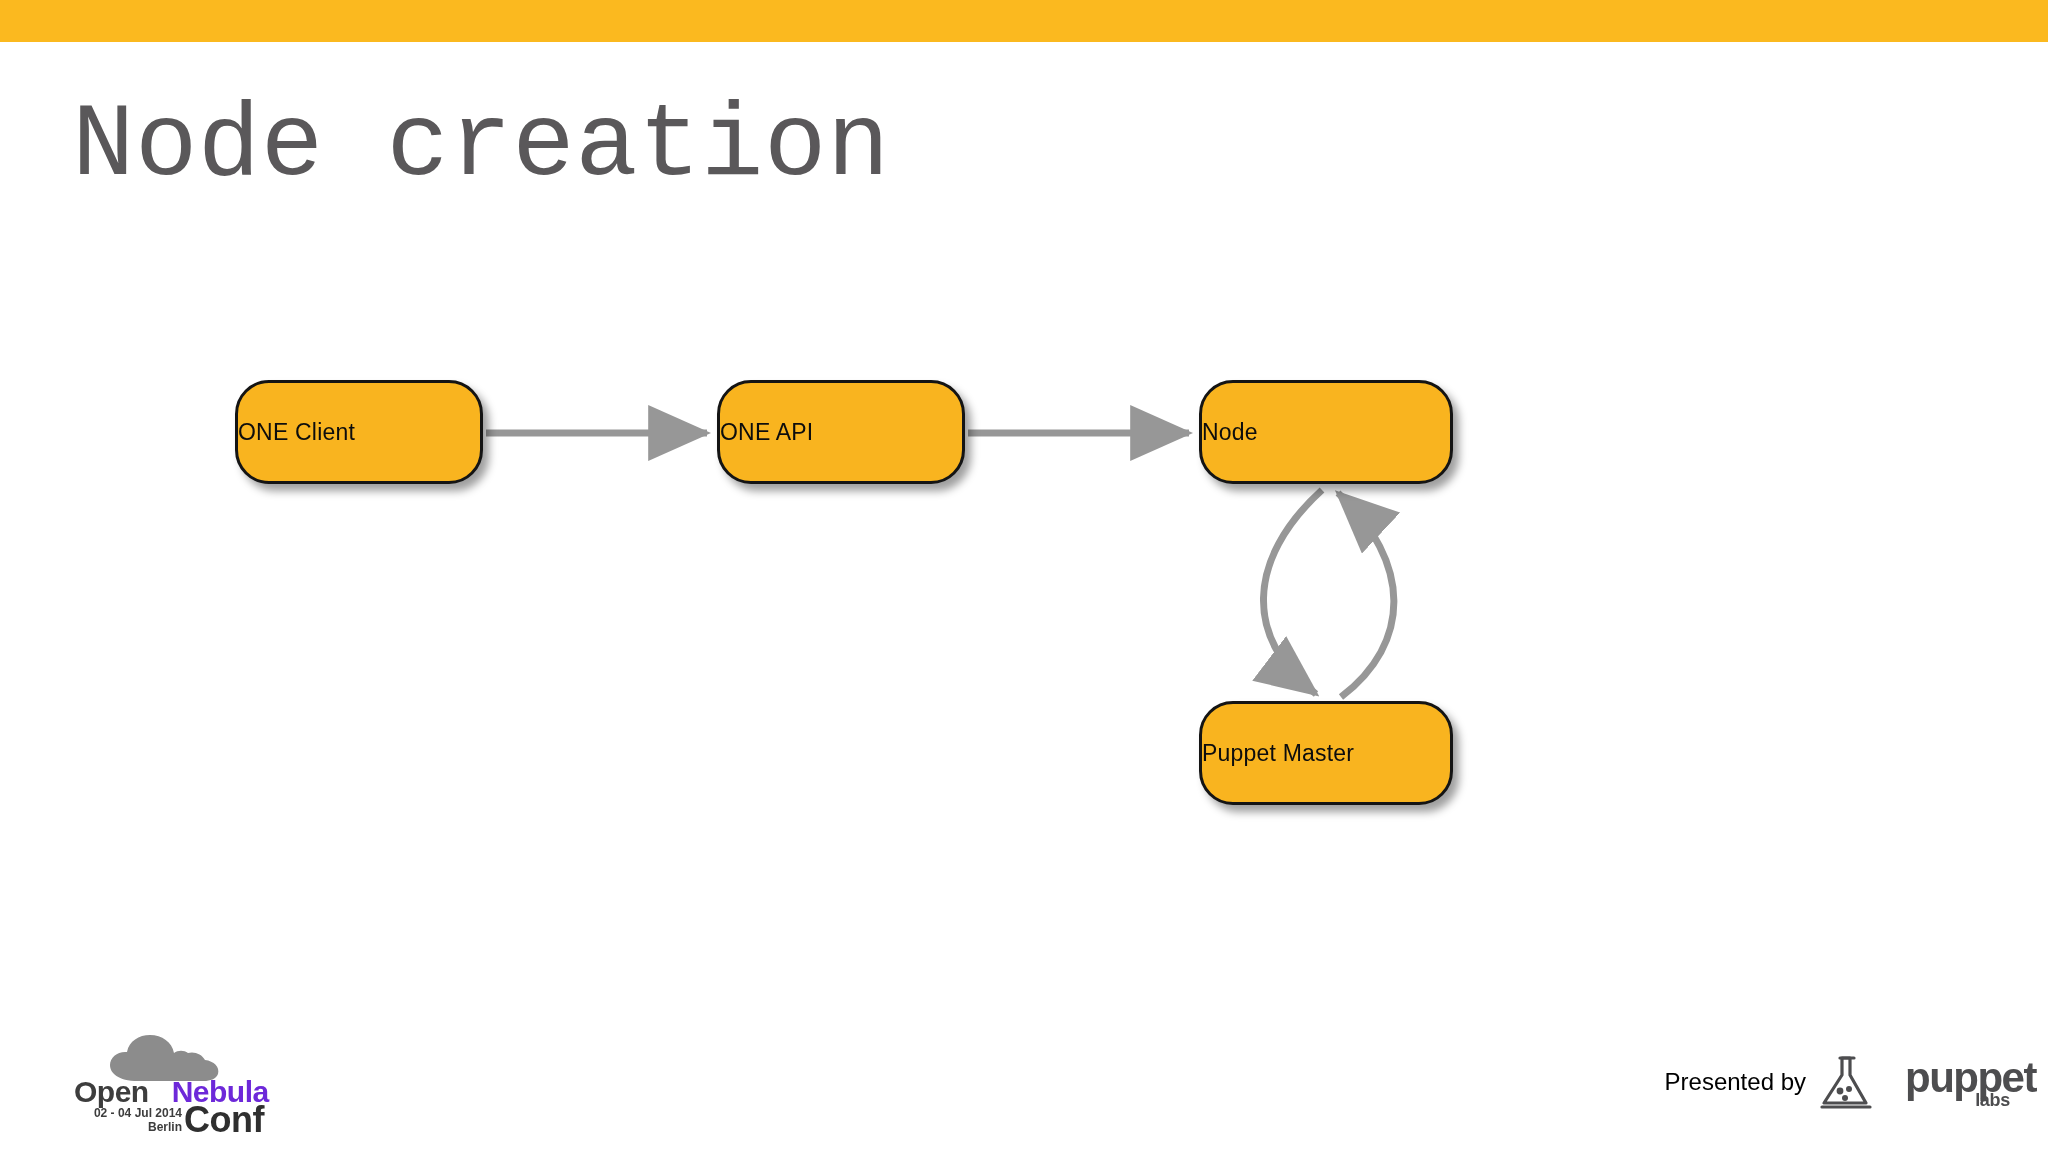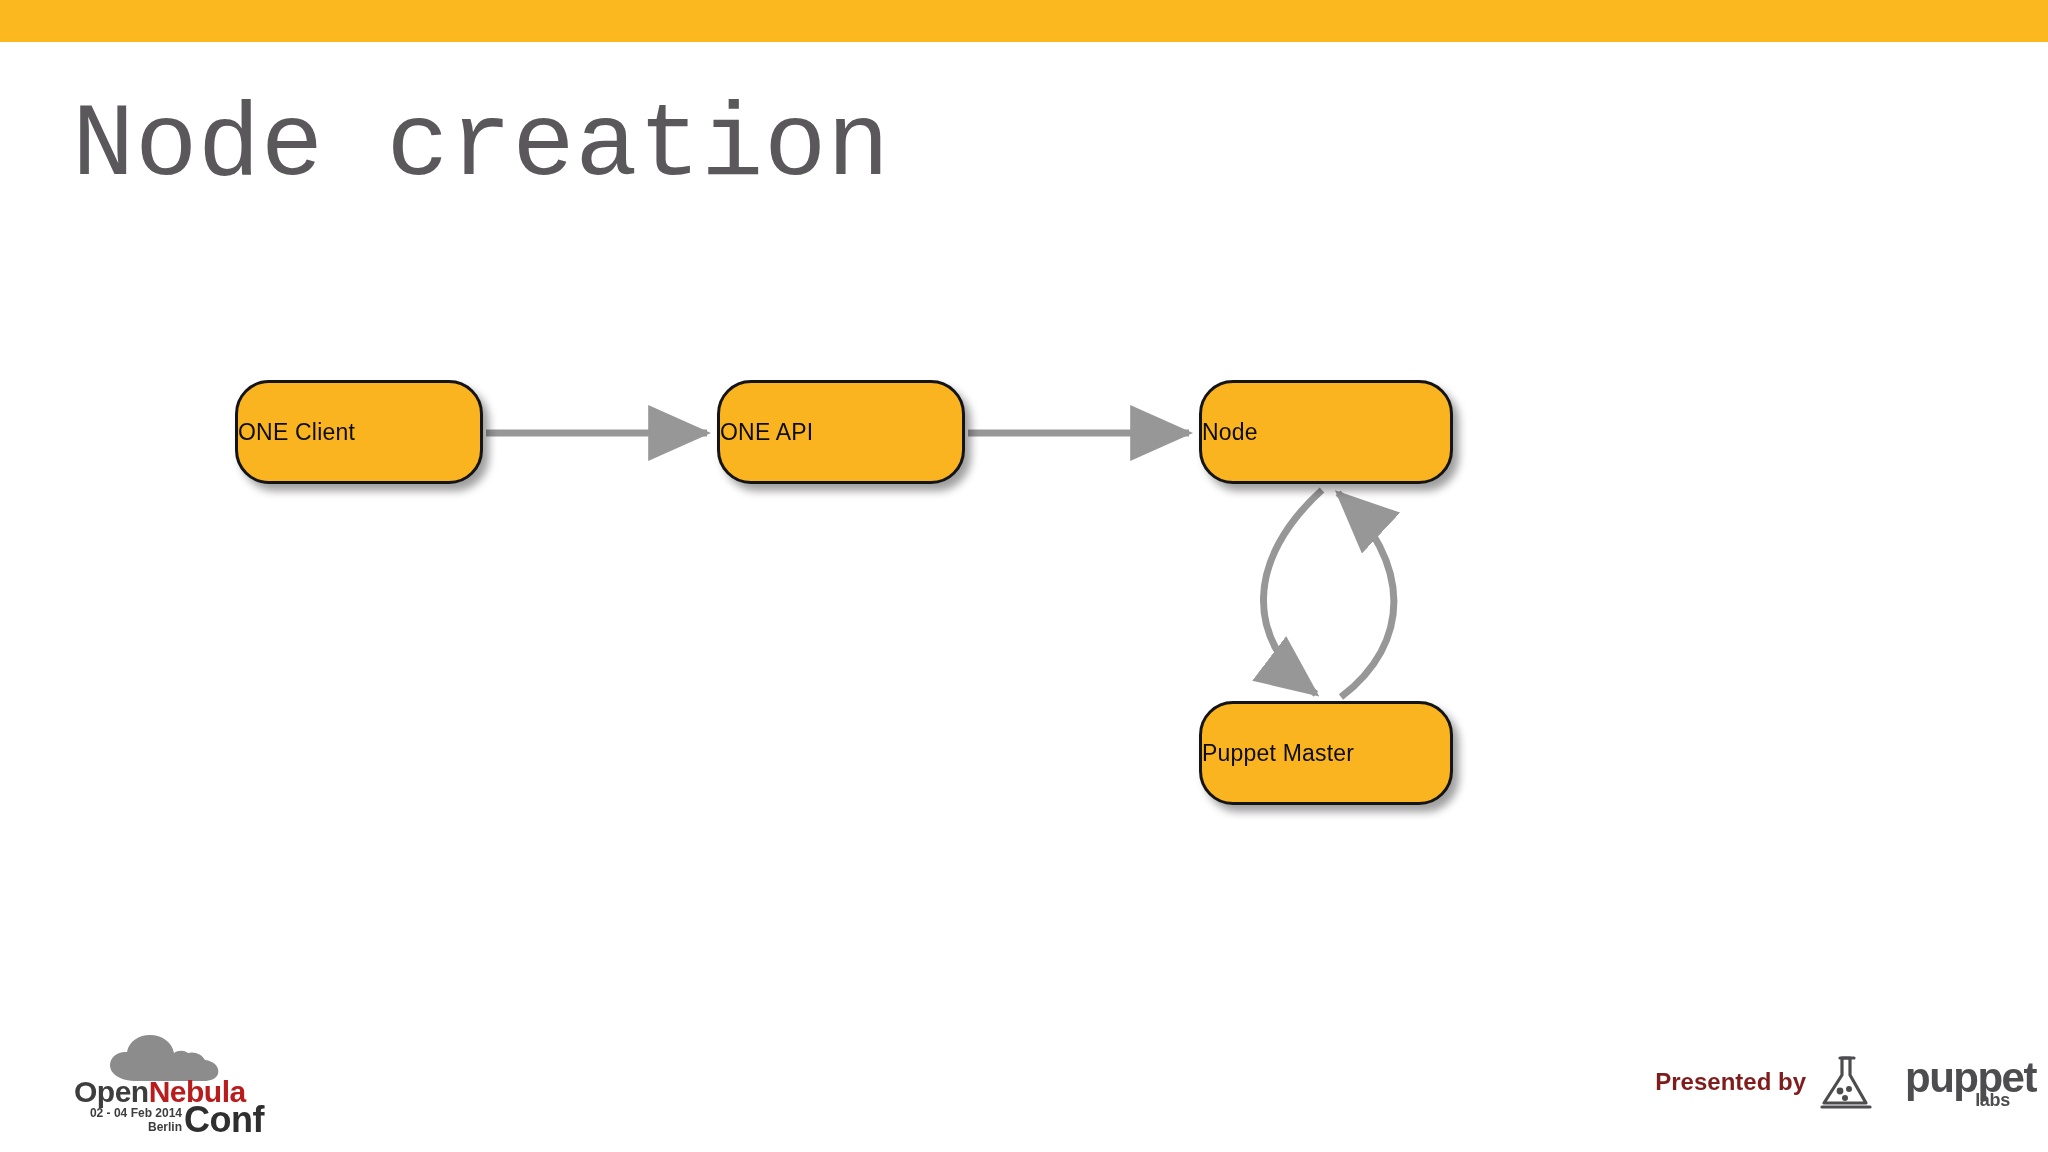--- a/index.html
+++ b/index.html
@@ -104,21 +104,21 @@
   #on-wordmark {
     position: absolute;
     left: 4px;
     top: 40px;
     font-size: 30px;
     font-weight: 700;
     letter-spacing: -0.5px;
     white-space: nowrap;
   }
   #on-word-open   { color: #3d3d3d; }
-  #on-word-nebula { color: #b91c1c; }
+  #on-word-nebula { color: #6d28d9; margin-left: 23px; }
 
   #on-dateline {
     position: absolute;
     left: 0px;
     top: 72px;
     width: 112px;
     text-align: right;
     font-size: 12px;
     font-weight: 700;
     color: #3d3d3d;
@@ -140,22 +140,22 @@
     position: absolute;
     right: 38px;
     top: 1055px;
     display: flex;
     align-items: center;
     gap: 14px;
   }
 
   #presented-by-text {
     font-size: 24px;
-    font-weight: 700;
-    color: #7f1d1d;
+    font-weight: 400;
+    color: #000000;
     white-space: nowrap;
   }
 
   #puppet-logo {
     display: flex;
     align-items: center;
     gap: 6px;
   }
 
   #puppet-flask { width: 52px; height: 54px; display: block; }
@@ -250,21 +250,21 @@
                C 25 6 35 0 46 0 C 58 0 68 7 70 18
                C 74 15 80 15 84 18 C 90 16 98 19 101 25
                C 110 26 116 32 114 39 C 112 44 106 46 100 46 Z" fill="#8c8c8c"></path>
     </svg>
 
     <div id="on-wordmark">
       <span id="on-word-open">Open</span><span id="on-word-nebula">Nebula</span>
     </div>
 
     <div id="on-dateline">
-      <div>02 - 04 Feb 2014</div>
+      <div>02 - 04 Jul 2014</div>
       <div>Berlin</div>
     </div>
 
     <div id="on-conf">Conf</div>
   </div>
 
   <div id="puppet-footer">
 
     <span id="presented-by-text">Presented by</span>
 

